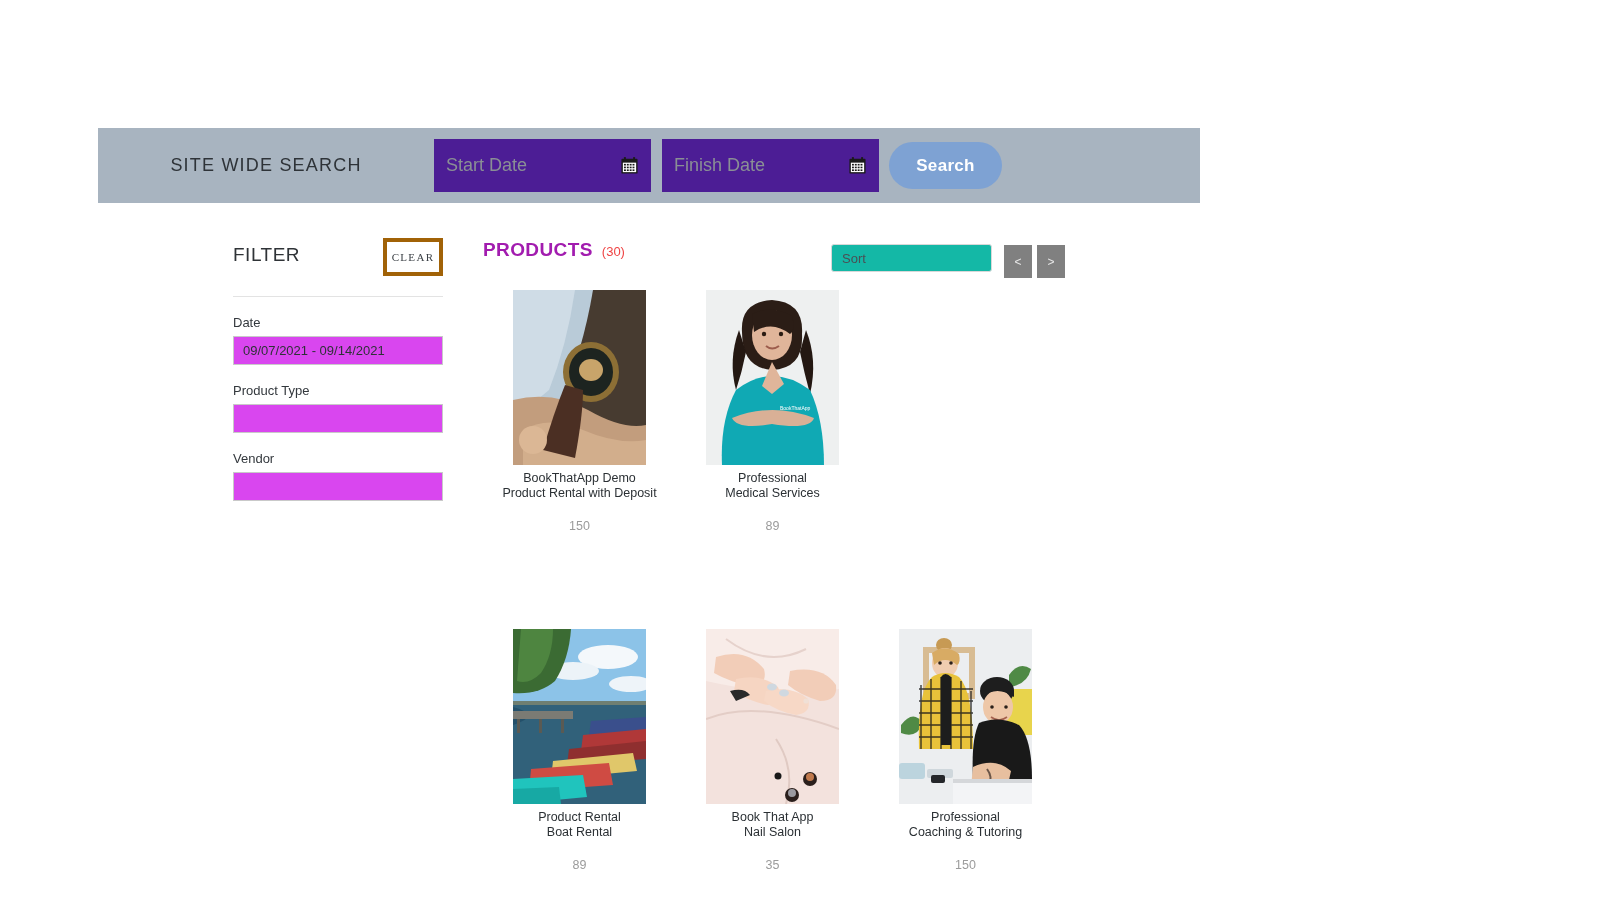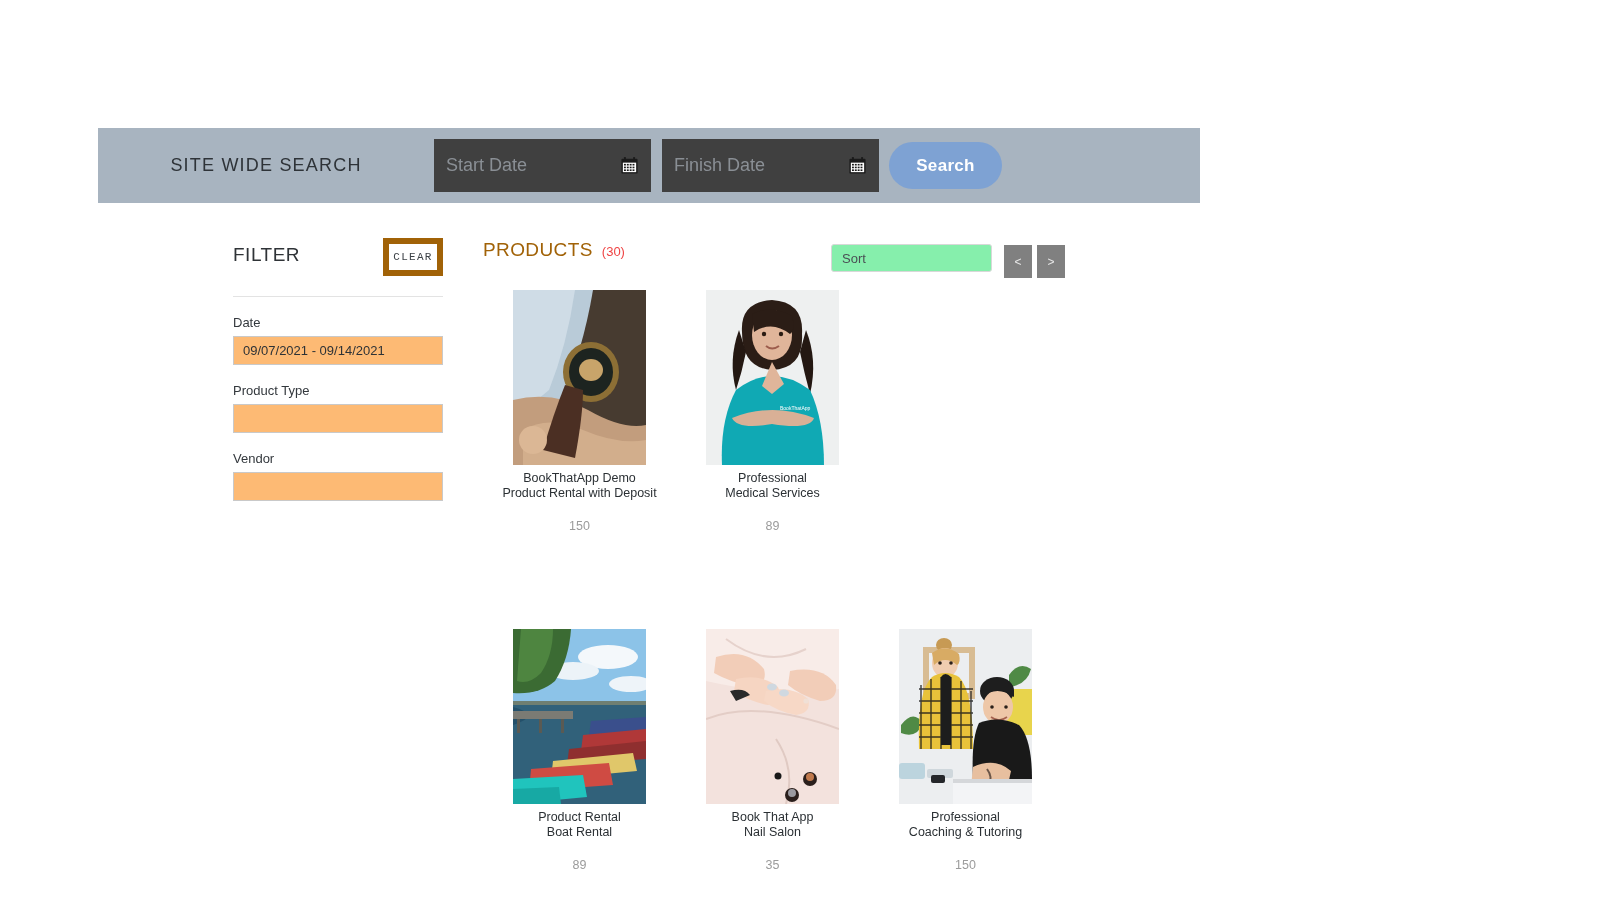--- a/index.html
+++ b/index.html
@@ -23,21 +23,21 @@
     width: 336px;
     text-align: center;
     font-size: 18px;
     letter-spacing: 1.2px;
     color: #2e3338;
     font-weight: 400;
   }
   .date-field {
     position: relative;
     width: 217px; height: 53px;
-    background: #404040;
+    background: #4c1d95;
     display: flex;
     align-items: center;
     padding: 0 12px;
   }
   .date-field + .date-field { margin-left: 11px; }
   .date-field .ph {
     font-size: 18px;
     color: #8a8f95;
     flex: 1;
   }
@@ -70,68 +70,69 @@
     padding-bottom: 20px;
   }
   .filter-title {
     font-size: 19px;
     color: #2f3337;
     letter-spacing: .5px;
     padding-top: 6px;
   }
   .clear-btn {
     width: 60px; height: 38px;
-    border: 6px solid #a16207;
+    border: 4px solid #a16207;
     background: #fff;
     font-size: 11px;
     letter-spacing: 1.3px;
     color: #3c4146;
     cursor: pointer;
-    font-family: Liberation Mono, monospace;
+    font-family: Liberation Serif, serif;
   }
   .f-label {
     font-size: 13px;
     color: #33383d;
     margin: 18px 0 6px 0;
   }
   .f-input {
     width: 210px; height: 29px;
     border: 1px solid #c9c9c9;
-    background: #fdba74;
+    background: #d946ef;
     padding: 0 9px;
     font-size: 13px;
     color: #2d3236;
     font-family: "Liberation Sans", sans-serif;
   }
   .f-input::placeholder { color: #9aa0a6; }
 
   
   .products-head {
     position: absolute;
     left: 483px; top: 239px;
     display: flex;
     align-items: baseline;
   }
   .products-title {
     font-size: 19px;
     letter-spacing: .4px;
-    color: #a16207;
+    color: #a21caf;
+    font-weight: bold;
   }
   .products-count {
     font-size: 13px;
     color: #ef4444;
     margin-left: 9px;
   }
   .sort-select {
     position: absolute;
     left: 831px; top: 244px;
     width: 161px; height: 28px;
     border: 1px solid #d8d8d8;
     border-radius: 3px;
-    background: #86efac;
+    background: #14b8a6;
     padding: 0 10px;
     font-size: 13px;
     color: #4a4f54;
     font-family: "Liberation Sans", sans-serif;
     appearance: none;
   }
   .page-btn {
     position: absolute;
     top: 245px;
     width: 28px; height: 33px;

